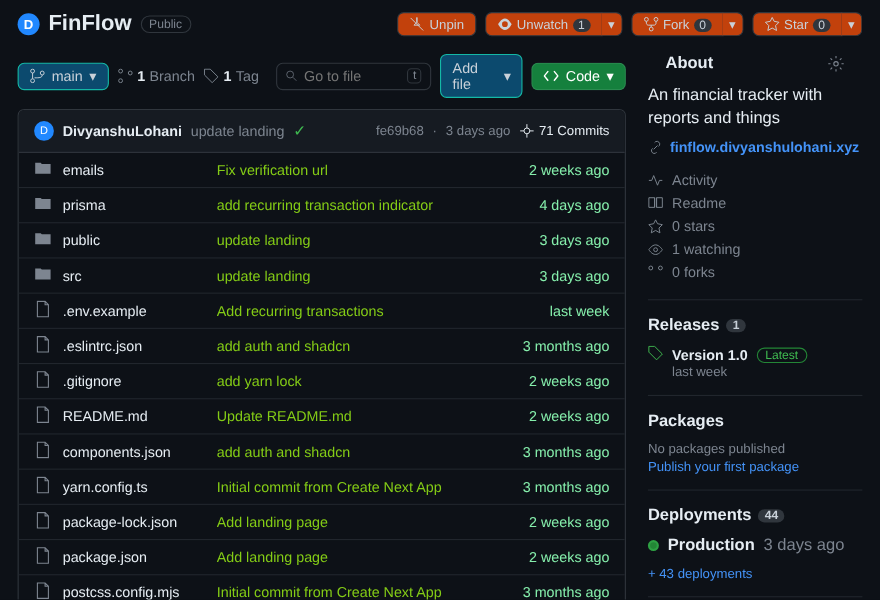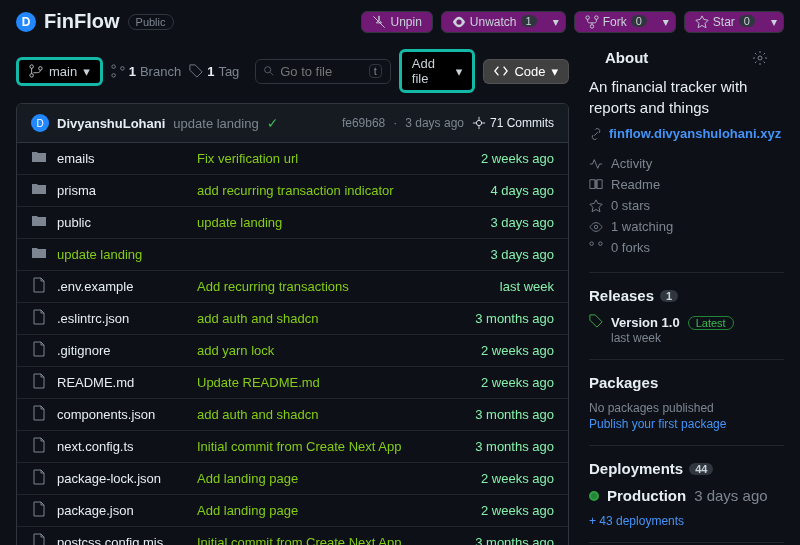--- a/index.html
+++ b/index.html
@@ -3,35 +3,35 @@
 <meta charset="utf-8">
 <style>
 * { margin:0; padding:0; box-sizing:border-box; }
 body { background:#0d1117; color:#e6edf3; font-family:-apple-system,BlinkMacSystemFont,"Segoe UI",Helvetica,Arial,sans-serif; font-size:14px; width:800px; height:545px; overflow:hidden; }
 a { text-decoration:none; }
 .topbar { display:flex; align-items:center; padding:10px 16px; gap:8px; }
 .logo { width:20px; height:20px; background:#2188ff; border-radius:50%; display:flex; align-items:center; justify-content:center; color:#fff; font-size:12px; font-weight:bold; }
 .reponame { font-size:20px; font-weight:700; color:#e6edf3; }
 .badge { font-size:11px; border:1px solid #30363d; border-radius:2em; padding:1px 7px; color:#7d8590; }
 .spacer { flex:1; }
-.hbtn { display:flex; align-items:flex-start; gap:4px; background:#701a75; border:1px solid #30363d; border-radius:6px; padding:3px 10px; font-size:12px; color:#c9d1d9; cursor:pointer; }
+.hbtn { display:flex; align-items:flex-end; gap:4px; background:#c2410c; border:1px solid #30363d; border-radius:6px; padding:3px 10px; font-size:12px; color:#c9d1d9; cursor:pointer; }
 .hbtn .cnt { background:#30363d; border-radius:2em; padding:0 5px; font-size:11px; color:#c9d1d9; }
 .hbtn.drop { padding:3px 6px; border-left:none; border-radius:0 6px 6px 0; margin-left:-1px; }
 .hbtn.main { border-radius:6px 0 0 6px; }
 .container { display:flex; gap:20px; padding:0 16px; }
 .left { flex:1; min-width:0; }
 .right { width:195px; flex-shrink:0; }
 .filebar { display:flex; align-items:center; gap:8px; margin:6px 0 10px; }
-.branch-btn { display:flex; align-items:center; gap:6px; background:#000000; border:3px solid #14b8a6; border-radius:6px; padding:4px 10px; font-size:13px; color:#c9d1d9; cursor:pointer; }
+.branch-btn { display:flex; align-items:center; gap:6px; background:#0c4a6e; border:1px solid #14b8a6; border-radius:6px; padding:4px 10px; font-size:13px; color:#c9d1d9; cursor:pointer; }
 .meta-link { color:#7d8590; font-size:13px; display:flex; align-items:center; gap:4px; }
 .meta-link b { color:#e6edf3; }
 .searchbox { display:flex; align-items:center; gap:6px; background:#0d1117; border:1px solid #30363d; border-radius:6px; padding:4px 8px; color:#7d8590; width:148px; }
 .searchbox input { background:none; border:none; color:#c9d1d9; outline:none; width:100%; font-size:13px; }
 .kbd { border:1px solid #30363d; border-radius:4px; padding:0 4px; font-size:11px; color:#7d8590; }
-.code-btn { background:#404040; border:1px solid rgba(240,246,252,.1); color:#fff; }
+.code-btn { background:#15803d; border:1px solid rgba(240,246,252,.1); color:#fff; }
 .filebox { border:1px solid #30363d; border-radius:6px; overflow:hidden; }
 .commitbar { display:flex; align-items:center; gap:8px; background:#161b22; padding:10px 14px; border-bottom:1px solid #30363d; }
 .avatar { width:18px; height:18px; border-radius:50%; background:#2188ff; display:flex; align-items:center; justify-content:center; font-size:10px; color:#fff; }
 .author { font-weight:600; font-size:13px; }
 .cmsg { color:#7d8590; font-size:13px; }
 .checkicon { color:#3fb950; }
 .sha { color:#7d8590; font-size:12px; }
 .commits { color:#e6edf3; font-size:12px; display:flex; align-items:center; gap:4px; }
 .row { display:flex; align-items:center; padding:6px 14px; border-bottom:1px solid #21262d; font-size:13px; }
 .row:last-child { border-bottom:none; }
@@ -178,20 +178,21 @@
                 <path fill="#7d8590" d="M1 3h5l1 1h8v9H1z"></path>
               </svg></span>
             <span class="name">public</span>
             <span class="msg">update landing</span>
             <span class="time">3 days ago</span>
           </div>
           <div class="row">
             <span class="icon"><svg width="16" height="16" viewBox="0 0 16 16">
                 <path fill="#7d8590" d="M1 3h5l1 1h8v9H1z"></path>
               </svg></span>
+            <span class="name">src</span>
             <span class="msg">update landing</span>
             <span class="time">3 days ago</span>
           </div>
           <div class="row">
             <span class="icon"><svg width="16" height="16" viewBox="0 0 16 16">
                 <path stroke="#7d8590" fill="none" d="M3 1h7l3 3v11H3zM10 1v3h3"></path>
               </svg></span>
             <span class="name">.env.example</span>
             <span class="msg">Add recurring transactions</span>
             <span class="time">last week</span>
@@ -225,21 +226,21 @@
                 <path stroke="#7d8590" fill="none" d="M3 1h7l3 3v11H3zM10 1v3h3"></path>
               </svg></span>
             <span class="name">components.json</span>
             <span class="msg">add auth and shadcn</span>
             <span class="time">3 months ago</span>
           </div>
           <div class="row">
             <span class="icon"><svg width="16" height="16" viewBox="0 0 16 16">
                 <path stroke="#7d8590" fill="none" d="M3 1h7l3 3v11H3zM10 1v3h3"></path>
               </svg></span>
-            <span class="name">next.config.ts</span>
+            <span class="name">yarn.config.ts</span>
             <span class="msg">Initial commit from Create Next App</span>
             <span class="time">3 months ago</span>
           </div>
           <div class="row">
             <span class="icon"><svg width="16" height="16" viewBox="0 0 16 16">
                 <path stroke="#7d8590" fill="none" d="M3 1h7l3 3v11H3zM10 1v3h3"></path>
               </svg></span>
             <span class="name">package-lock.json</span>
             <span class="msg">Add landing page</span>
             <span class="time">2 weeks ago</span>

